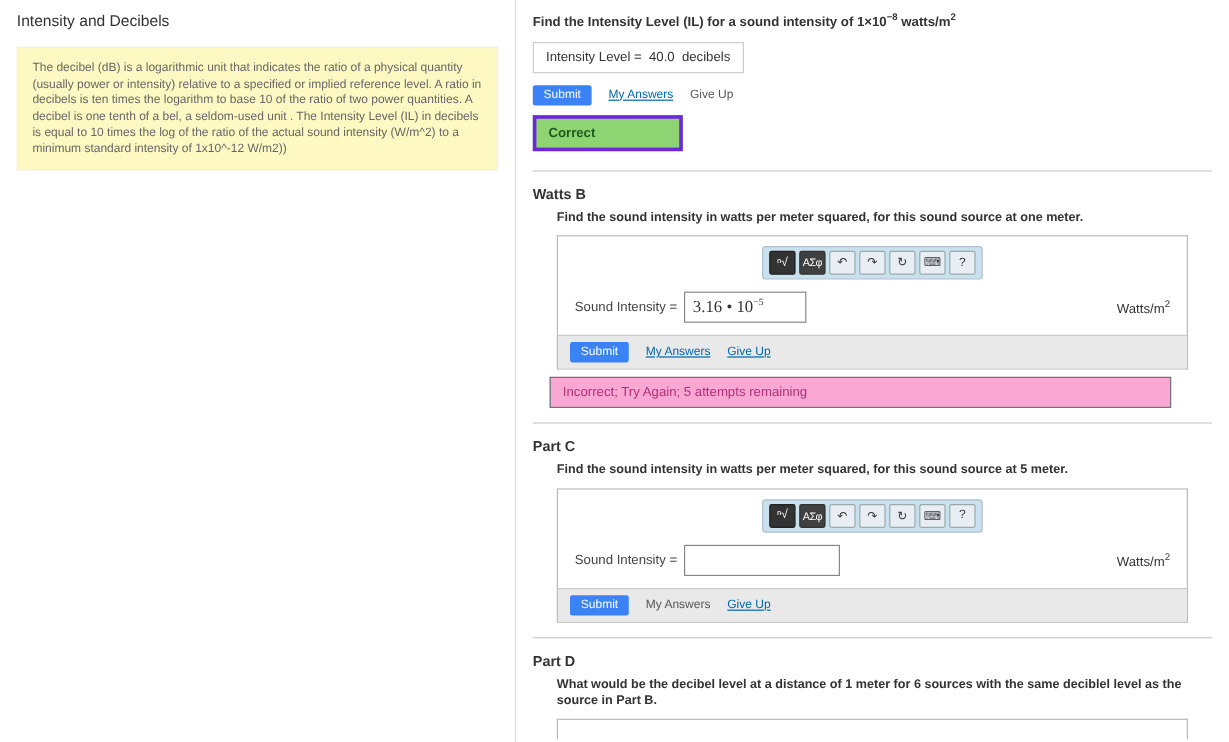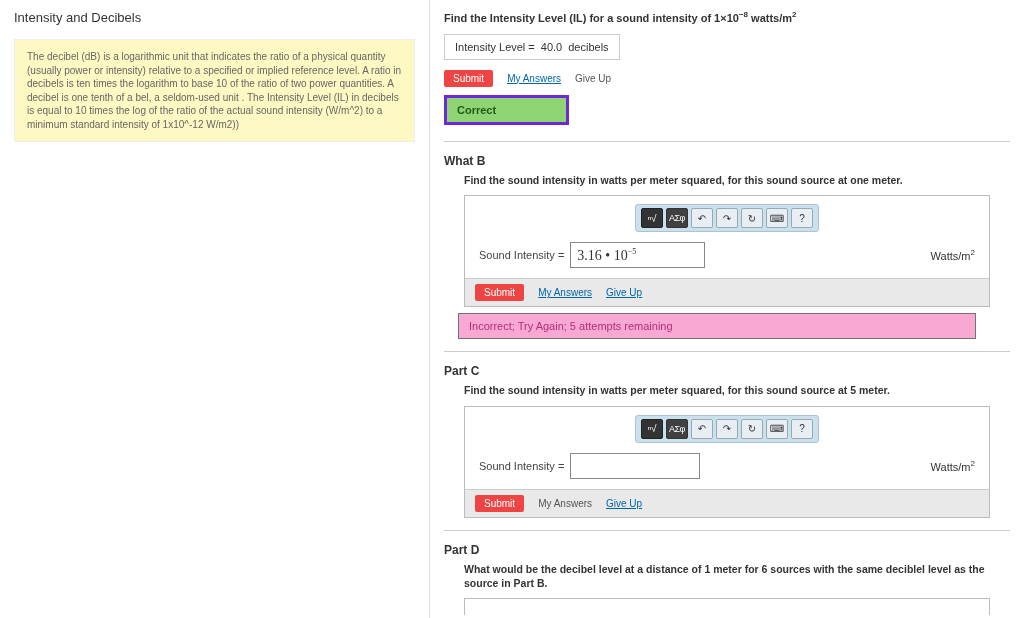--- a/index.html
+++ b/index.html
@@ -7,38 +7,38 @@
   .container { display: flex; }
   .left-col { width: 430px; padding: 10px 14px; border-right: 1px solid #ddd; }
   .left-title { font-size: 13px; color: #333; margin-bottom: 14px; }
   .left-desc-box { background: #fef9c3; border: 1px solid #eee; padding: 10px 12px; font-size: 10px; line-height: 1.35; color: #666; }
   .right-col { flex: 1; padding: 10px 14px; }
   .part-a-prompt { font-size: 11px; font-weight: bold; margin-bottom: 6px; }
   .part-a-prompt sup { font-size: 8px; }
   .intensity-row { border: 1px solid #ccc; display: inline-flex; align-items: center; padding: 6px 10px; margin: 4px 0 6px 0; font-size: 11px; }
   .intensity-row .val { margin: 0 6px; }
   .links-row { display: flex; align-items: center; gap: 14px; margin: 4px 0; }
-  .submit-btn { background:#ef4444; color:#fff; font-size:10px; padding:3px 9px; border:none; border-radius:2px; cursor:pointer; }
+  .submit-btn { background:#3b82f6; color:#fff; font-size:10px; padding:3px 9px; border:none; border-radius:2px; cursor:pointer; }
   .link { color:#0066aa; font-size:10px; text-decoration:underline; cursor:pointer; }
   .plain { font-size:10px; color:#555; }
   .correct-box { display:inline-block; background:#8fd473; border:3px solid #6d28d9; color:#2a5; padding:6px 70px 6px 10px; font-size:11px; font-weight:bold; color:#1e5a1e; margin:4px 0;text-align:right; }
   .incorrect-box { display:inline-block; background:#f9a8d4; border:1px solid #737373; color:#b0307a; padding:6px 10px; font-size:11px; margin:6px 0 0 0; width: calc(100% - 48px); margin-left:14px;}
   hr.sep { border:0; border-top:1px solid #ccc; margin:12px 0; }
   .part-title { font-size:12px; font-weight:bold; margin:8px 0 6px 0; }
   .part-instr { font-size:10.5px; margin:3px 20px; line-height:1.3; }
   .part-instr.bold { font-weight:bold; }
   .part-box { border:1px solid #bbb; margin:8px 20px 0 20px; padding:0; }
   .toolbar-wrap { display:flex; justify-content:center; padding:8px 0; }
   .toolbar { display:flex; background:#c9e0ef; border:1px solid #b0c0d0; border-radius:3px; padding:3px 5px; gap:3px; align-items:center;}
   .tb-btn { width:22px; height:20px; border:1px solid #9aa; border-radius:2px; display:flex; align-items:center; justify-content:center; font-size:10px; background:#e8eef4; cursor:pointer; }
   .tb-btn.dark { background:#333; color:#fff; border-color:#222;}
   .tb-btn.greek { background:#404040; color:#fff; border-color:#333; font-size:9px; letter-spacing:-0.5px;}
   .answer-row { display:flex; align-items:center; padding:2px 14px 10px 14px; gap:6px; font-size:11px; }
   .answer-label { color:#444;text-align:right; }
-  .answer-input { border:1px solid #888; height:26px; width:135px; padding:2px 6px; font-family:serif; font-size:14px; display:flex; align-items:center;}
+  .answer-input { border:1px solid #888; height:26px; width:102px; padding:2px 6px; font-family:serif; font-size:14px; display:flex; align-items:center;}
   .answer-input-empty { border:1px solid #888; height:26px; width:130px; }
   .units { margin-left:auto; color:#333; font-size:11px; }
   .units sup { font-size:8px; }
   .submit-row { background:#e9e9e9; border-top:1px solid #ccc; padding:5px 10px; display:flex; align-items:center; gap:14px; }
   .sup-inline { font-size:8px; vertical-align:super;}
   .exp-val { font-family: 'Times New Roman', serif; }
 </style>
 </head>
 <body>
 
@@ -61,21 +61,21 @@
     <div class="links-row">
       <button class="submit-btn">Submit</button>
       <span class="link">My Answers</span>
       <span class="plain">Give Up</span>
     </div>
     <div class="correct-box">Correct</div>
 
     <hr class="sep">
 
     
-    <div class="part-title">What B</div>
+    <div class="part-title">Watts B</div>
     <div class="part-instr bold">Find the sound intensity in watts per meter squared, for this sound source at one meter.</div>
     <div class="part-box">
       <div class="toolbar-wrap">
         <div class="toolbar">
           <div class="tb-btn dark">ⁿ√</div>
           <div class="tb-btn greek">ΑΣφ</div>
           <div class="tb-btn">↶</div>
           <div class="tb-btn">↷</div>
           <div class="tb-btn">↻</div>
           <div class="tb-btn">⌨</div>

